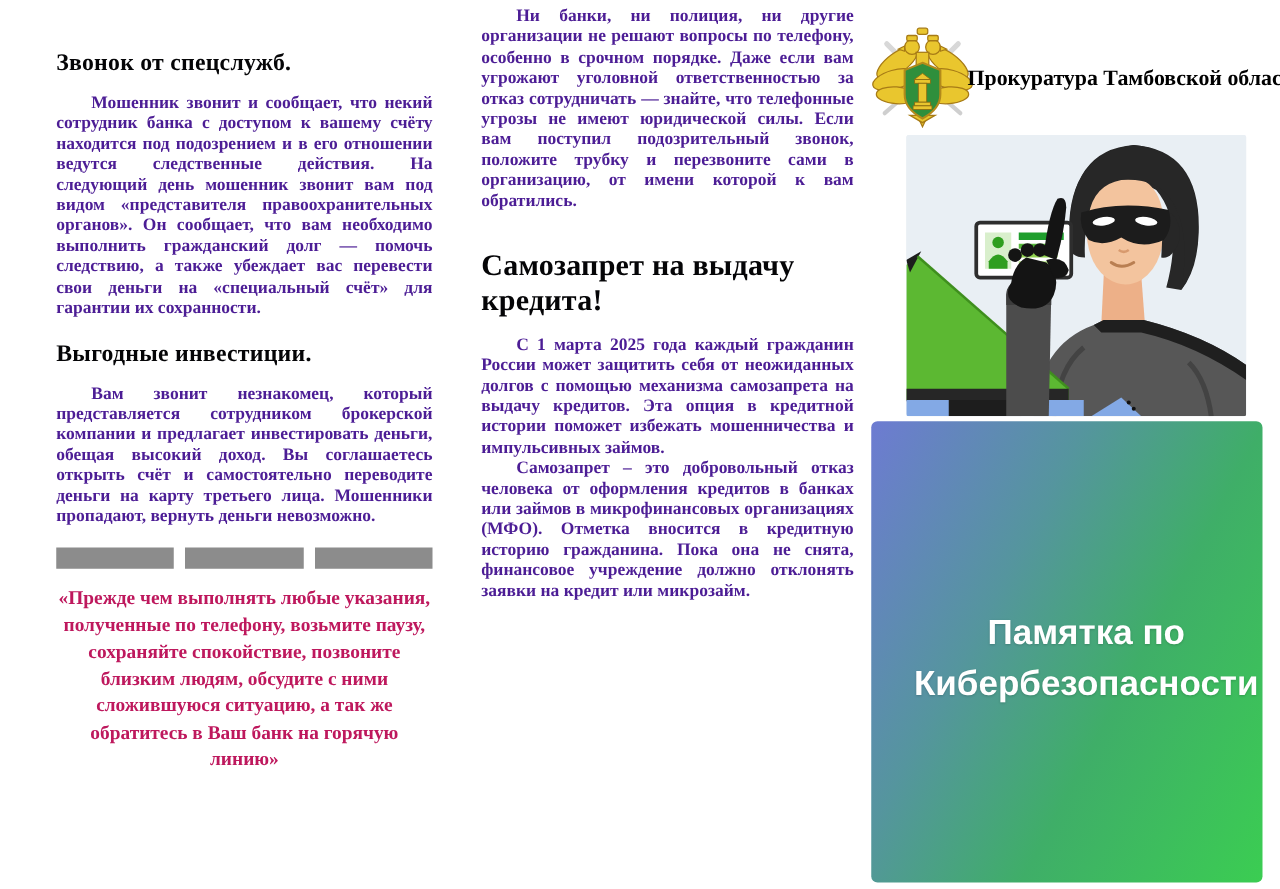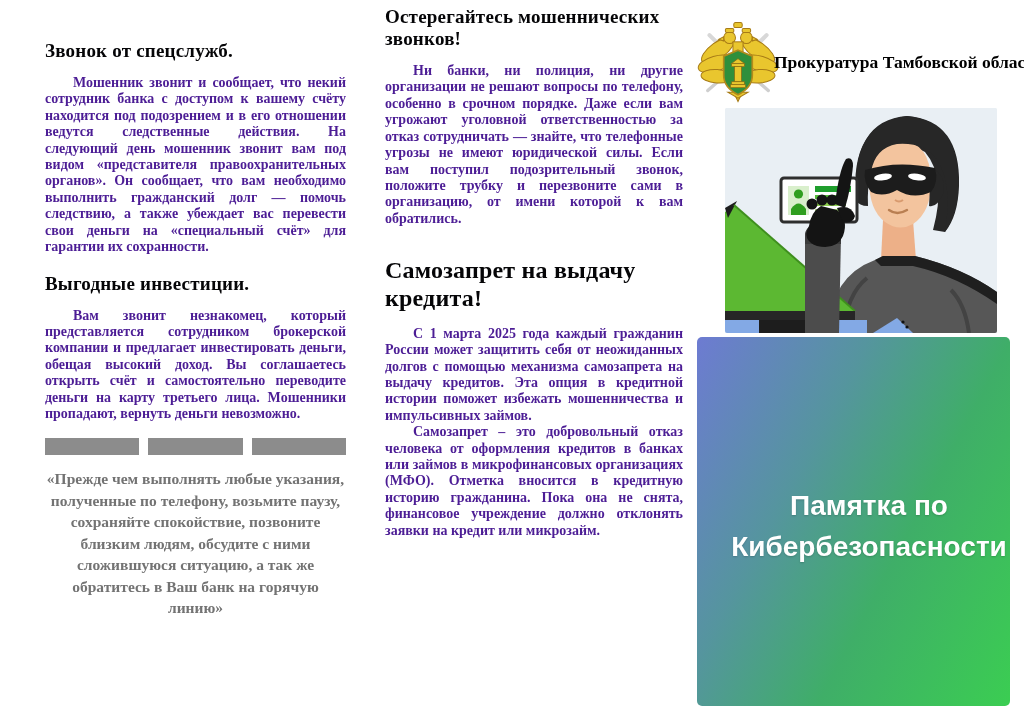--- a/index.html
+++ b/index.html
@@ -19,21 +19,21 @@
   p.body{
     font-size:14px;font-weight:700;color:#4c1d95;line-height:16.4px;
     text-align:justify;text-indent:28px;margin:0;
     -webkit-hyphens:none;
   }
   p.body + p.body{margin-top:0;}
   .gap-md{height:17px;}
   .bars{display:flex;gap:9px;margin:16px 0 13px 0;}
   .bar{flex:1;height:17px;background:#8c8c8c;}
   .quote{
-    font-size:15.5px;font-weight:700;color:#737373;text-align:center;line-height:21.5px;
+    font-size:15.5px;font-weight:700;color:#be185d;text-align:center;line-height:21.5px;
     margin:0;
   }
   
   .org-header{
     position:absolute;left:696px;top:18px;width:330px;height:88px;
     display:flex;align-items:center;
   }
   .org-header .emblem{width:84px;height:86px;flex:0 0 84px;}
   .org-name{
     font-size:17.5px;font-weight:700;color:#000;margin-left:-6px;white-space:nowrap;
@@ -70,21 +70,20 @@
     <div class="bars">
       <div class="bar"></div>
       <div class="bar"></div>
       <div class="bar"></div>
     </div>
 
     <p class="quote">«Прежде чем выполнять любые указания, полученные по телефону, возьмите паузу, сохраняйте спокойствие, позвоните близким людям, обсудите с ними сложившуюся ситуацию, а так же обратитесь в Ваш банк на горячую линию»</p>
   </div>
 
   <div class="col col-mid">
-    <h2 class="sec">Остерегайтесь мошеннических звонков!</h2>
     <p class="body">Ни банки, ни полиция, ни другие организации не решают вопросы по телефону, особенно в срочном порядке. Даже если вам угрожают уголовной ответственностью за отказ сотрудничать — знайте, что телефонные угрозы не имеют юридической силы. Если вам поступил подозрительный звонок, положите трубку и перезвоните сами в организацию, от имени которой к вам обратились.</p>
 
     <div style="height:30px"></div>
     <h2 class="sec tight">Самозапрет на выдачу кредита!</h2>
     <p class="body">С 1 марта 2025 года каждый гражданин России может защитить себя от неожиданных долгов с помощью механизма самозапрета на выдачу кредитов. Эта опция в кредитной истории поможет избежать мошенничества и импульсивных займов.</p>
     <p class="body">Самозапрет – это добровольный отказ человека от оформления кредитов в банках или займов в микрофинансовых организациях (МФО). Отметка вносится в кредитную историю гражданина. Пока она не снята, финансовое учреждение должно отклонять заявки на кредит или микрозайм.</p>
   </div>
 
   <div class="org-header">
     <svg class="emblem" viewBox="0 0 100 100" xmlns="http://www.w3.org/2000/svg">

